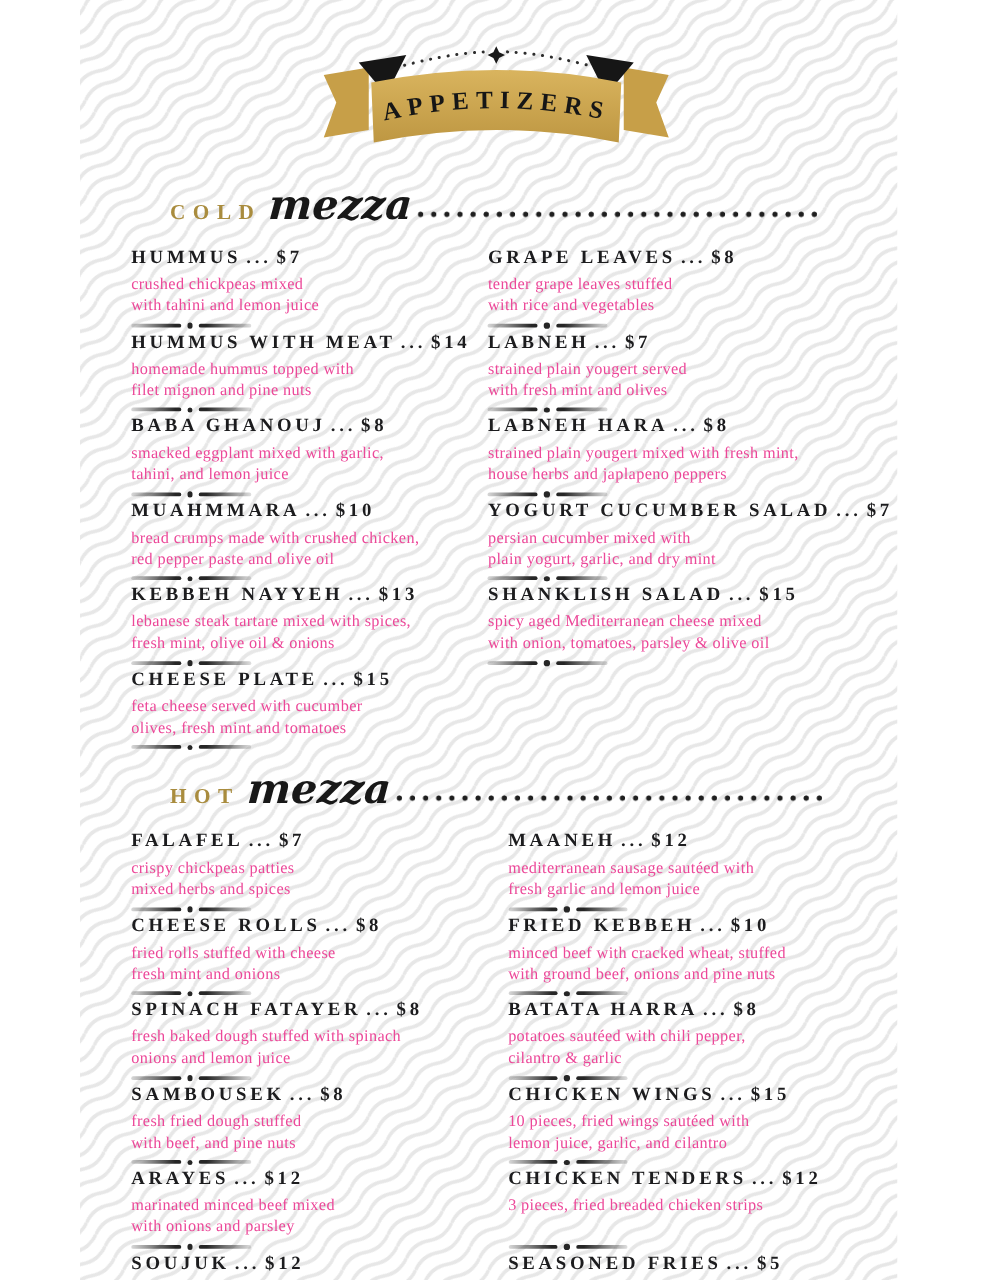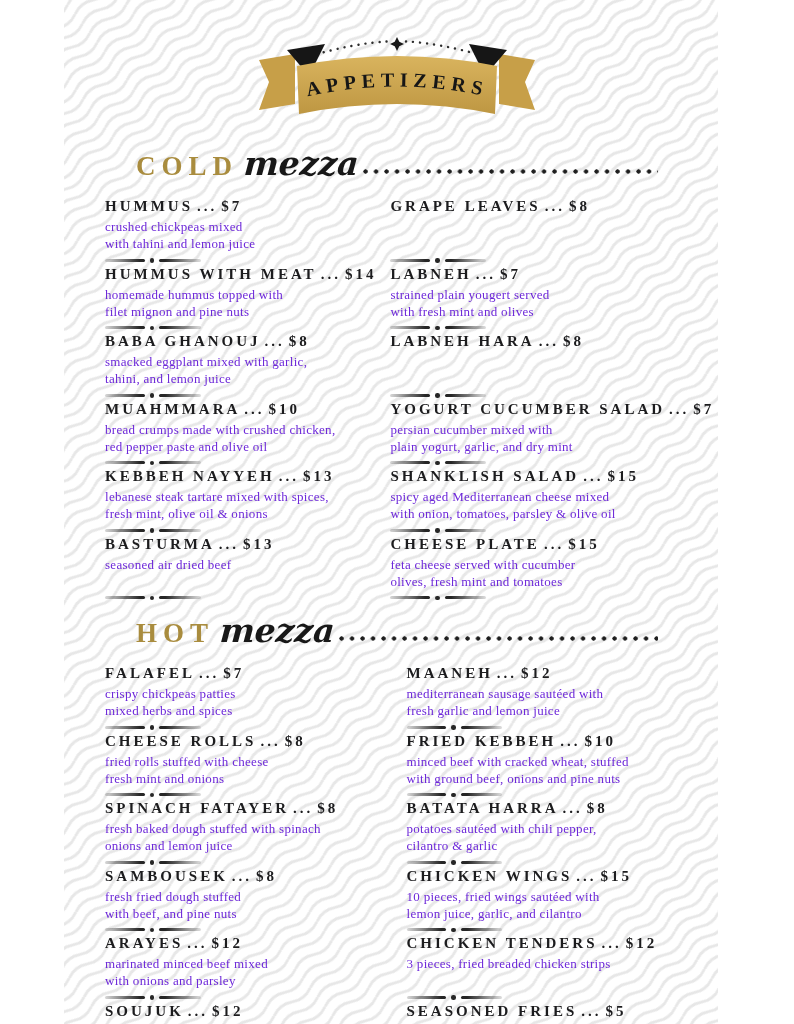--- a/index.html
+++ b/index.html
@@ -13,21 +13,21 @@
   .banner-svg{display:block;margin:34px auto 0;}
 
   
   .menu-section{margin:0;}
   .section-header{
     display:flex;align-items:baseline;height:46px;margin-top:18px;
     padding-left:36px;
   }
   .hot .section-header{margin-top:8px;text-align:center;}
   .section-label{
-    font-family:"Liberation Serif",serif;font-weight:700;font-size:27px;
+    font-family:"Liberation Serif",serif;font-weight:700;font-size:17px;
     letter-spacing:6px;color:#a98c3e;
   }
   .section-script{
     font-family:"DejaVu Serif",serif;font-style:italic;font-weight:600;
     font-size:33px;color:#181818;margin-left:6px;transform:skewX(-4deg);
   }
   .dotted-leader{
     flex:1;height:5px;align-self:flex-end;margin:0 36px 16px 4px;
     background-image:radial-gradient(circle at 2.5px 2.5px,#1f1f1f 1.9px,rgba(0,0,0,0) 2.4px);
     background-size:10.5px 5px;background-repeat:repeat-x;background-position:left center;
@@ -41,21 +41,21 @@
   .menu-item{
     min-height:62px;display:flex;flex-direction:column;padding-bottom:3px;
   }
   .item-title{
     font-family:"Liberation Serif",serif;font-weight:700;font-size:15px;
     letter-spacing:3px;color:#1c1c1e;white-space:nowrap;
   }
   .item-title .sep{margin:0 4px;}
   .item-desc{
     font-family:"Liberation Serif",serif;font-size:13px;line-height:17px;
-    letter-spacing:0.3px;color:#6d28d9;margin-top:3px;white-space:pre-line;
+    letter-spacing:0.3px;color:#ec4899;margin-top:3px;white-space:pre-line;
   }
   .item-divider{
     display:flex;align-items:center;width:96px;margin-top:auto;padding-top:6px;
   }
   .item-divider .dl{
     width:40px;height:3px;border-radius:2px;
     background:linear-gradient(to right,rgba(40,40,40,0.18),#262626 88%);
   }
   .item-divider .dd{
     width:4.5px;height:4.5px;border-radius:50%;background:#262626;margin:0 5px;
@@ -122,20 +122,22 @@
       <span class="dl"></span>
       <span class="dd"></span>
       <span class="dr"></span>
     </div>
   </div>
 
   <div class="menu-item">
     <div class="item-title">
       <span>GRAPE LEAVES</span><span class="sep">...</span><span>$8</span>
     </div>
+    <div class="item-desc">tender grape leaves stuffed
+with rice and vegetables</div>
     <div class="item-divider">
       <span class="dl"></span>
       <span class="dd"></span>
       <span class="dr"></span>
     </div>
   </div>
 
   <div class="menu-item">
     <div class="item-title">
       <span>HUMMUS WITH MEAT</span><span class="sep">...</span><span>$14</span>
@@ -172,20 +174,22 @@
       <span class="dl"></span>
       <span class="dd"></span>
       <span class="dr"></span>
     </div>
   </div>
 
   <div class="menu-item">
     <div class="item-title">
       <span>LABNEH HARA</span><span class="sep">...</span><span>$8</span>
     </div>
+    <div class="item-desc">strained plain yougert mixed with fresh mint,
+house herbs and japlapeno peppers</div>
     <div class="item-divider">
       <span class="dl"></span>
       <span class="dd"></span>
       <span class="dr"></span>
     </div>
   </div>
 
   <div class="menu-item">
     <div class="item-title">
       <span>MUAHMMARA</span><span class="sep">...</span><span>$10</span>
@@ -231,31 +235,20 @@
     </div>
     <div class="item-desc">spicy aged Mediterranean cheese mixed
 with onion, tomatoes, parsley &amp; olive oil</div>
     <div class="item-divider">
       <span class="dl"></span>
       <span class="dd"></span>
       <span class="dr"></span>
     </div>
   </div>
 
-  <div class="menu-item">
-    <div class="item-title">
-      <span>BASTURMA</span><span class="sep">...</span><span>$13</span>
-    </div>
-    <div class="item-desc">seasoned air dried beef</div>
-    <div class="item-divider">
-      <span class="dl"></span>
-      <span class="dd"></span>
-      <span class="dr"></span>
-    </div>
-  </div>
 
   <div class="menu-item">
     <div class="item-title">
       <span>CHEESE PLATE</span><span class="sep">...</span><span>$15</span>
     </div>
     <div class="item-desc">feta cheese served with cucumber
 olives, fresh mint and tomatoes</div>
     <div class="item-divider">
       <span class="dl"></span>
       <span class="dd"></span>

